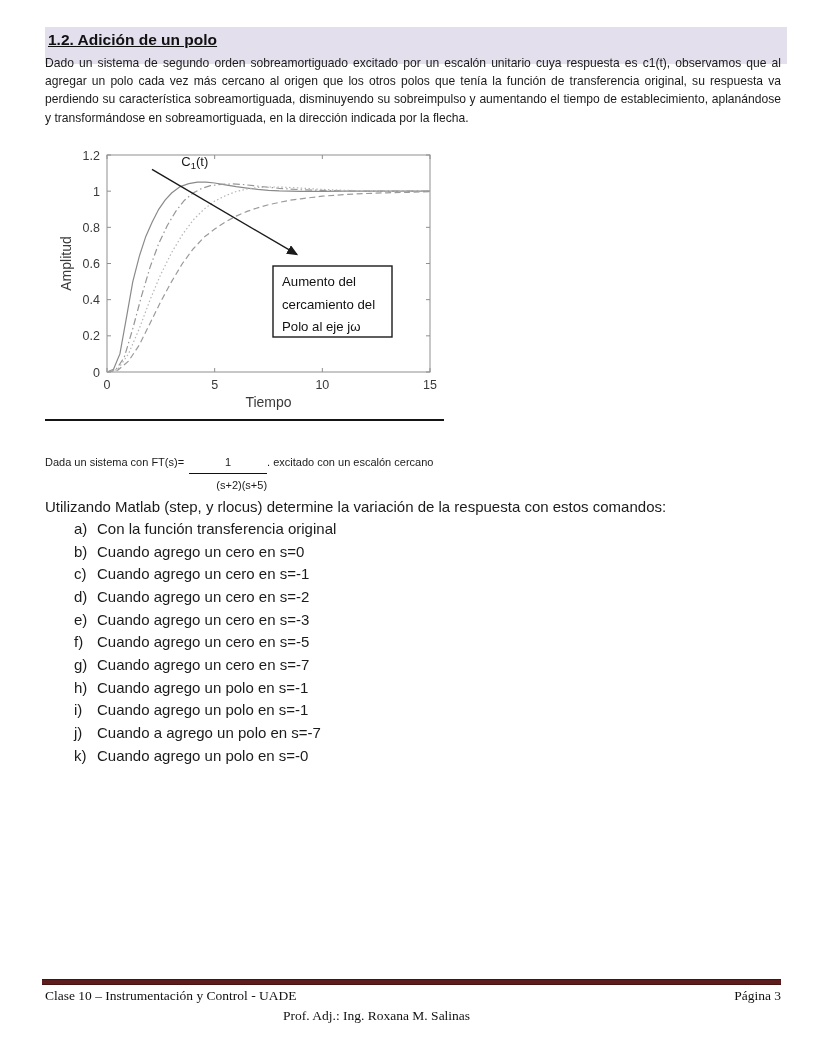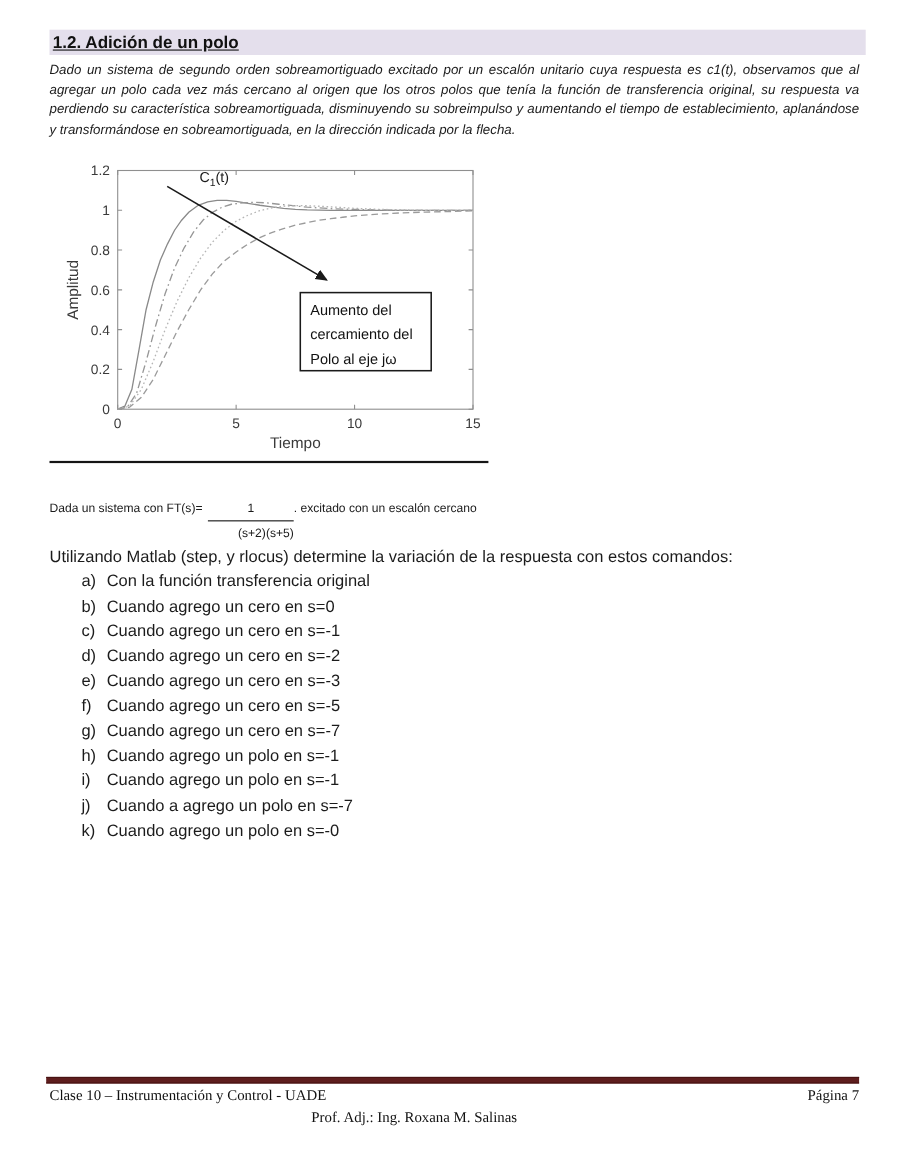--- a/index.html
+++ b/index.html
@@ -1,22 +1,22 @@
 <!DOCTYPE html>
 <html><head>
 <meta charset="utf-8">
 <style>
   html,body{margin:0;padding:0;background:#ffffff;}
   .page{position:relative;width:816px;height:1056px;background:#ffffff;overflow:hidden;
         font-family:"Liberation Sans",sans-serif;color:#1b1b1b;}
-  .band{position:absolute;left:45px;width:742px;height:23px;background:#e4dfec;}
+  .band{position:absolute;left:45px;width:742px;height:37px;background:#e4dfec;}
   .band .hd{display:inline-block;font-weight:bold;font-size:15.5px;line-height:25px;
         text-decoration:underline;color:#111;padding-left:3px;}
   .intro{position:absolute;left:45px;top:54px;width:736px;font-size:12.1px;line-height:18.2px;
-        text-align:justify;color:#1b1b1b;font-style:italic;}
+        text-align:justify;color:#1b1b1b;}
   .chart-wrap{position:absolute;left:60px;top:145px;width:390px;height:268px;}
   .tick{font:12.5px "Liberation Sans",sans-serif;fill:#3a3a3a;}
   .axlabel{font:14px "Liberation Sans",sans-serif;fill:#3a3a3a;}
   .clabel{font:13px "Liberation Sans",sans-serif;fill:#1a1a1a;}
   .boxtext{font:13.2px "Liberation Sans",sans-serif;fill:#111;}
   .separator{position:absolute;left:45px;top:419px;width:399px;border-top:2px solid #151515;}
   .ft-line{position:absolute;left:45px;top:452px;display:flex;align-items:flex-start;
         font-size:11px;}
   .ft-line .txt{line-height:21px;}
   .frac{display:inline-block;text-align:center;margin-left:5px;}
@@ -160,15 +160,15 @@
       </div>
     <div class="cmd-row">
         <span class="cmd-l">k)</span>
         <span class="cmd-t">Cuando agrego un polo en s=-0</span>
       </div>
   </div>
 
   <div class="footer-rule"></div>
   <div class="footer-text f-left">Clase 10 – Instrumentación y Control  - UADE</div>
   <div class="footer-text f-center">Prof. Adj.: Ing. Roxana M. Salinas</div>
-  <div class="footer-text f-right">Página 7</div>
+  <div class="footer-text f-right">Página 3</div>
 
 </div>
 
 </body></html>

